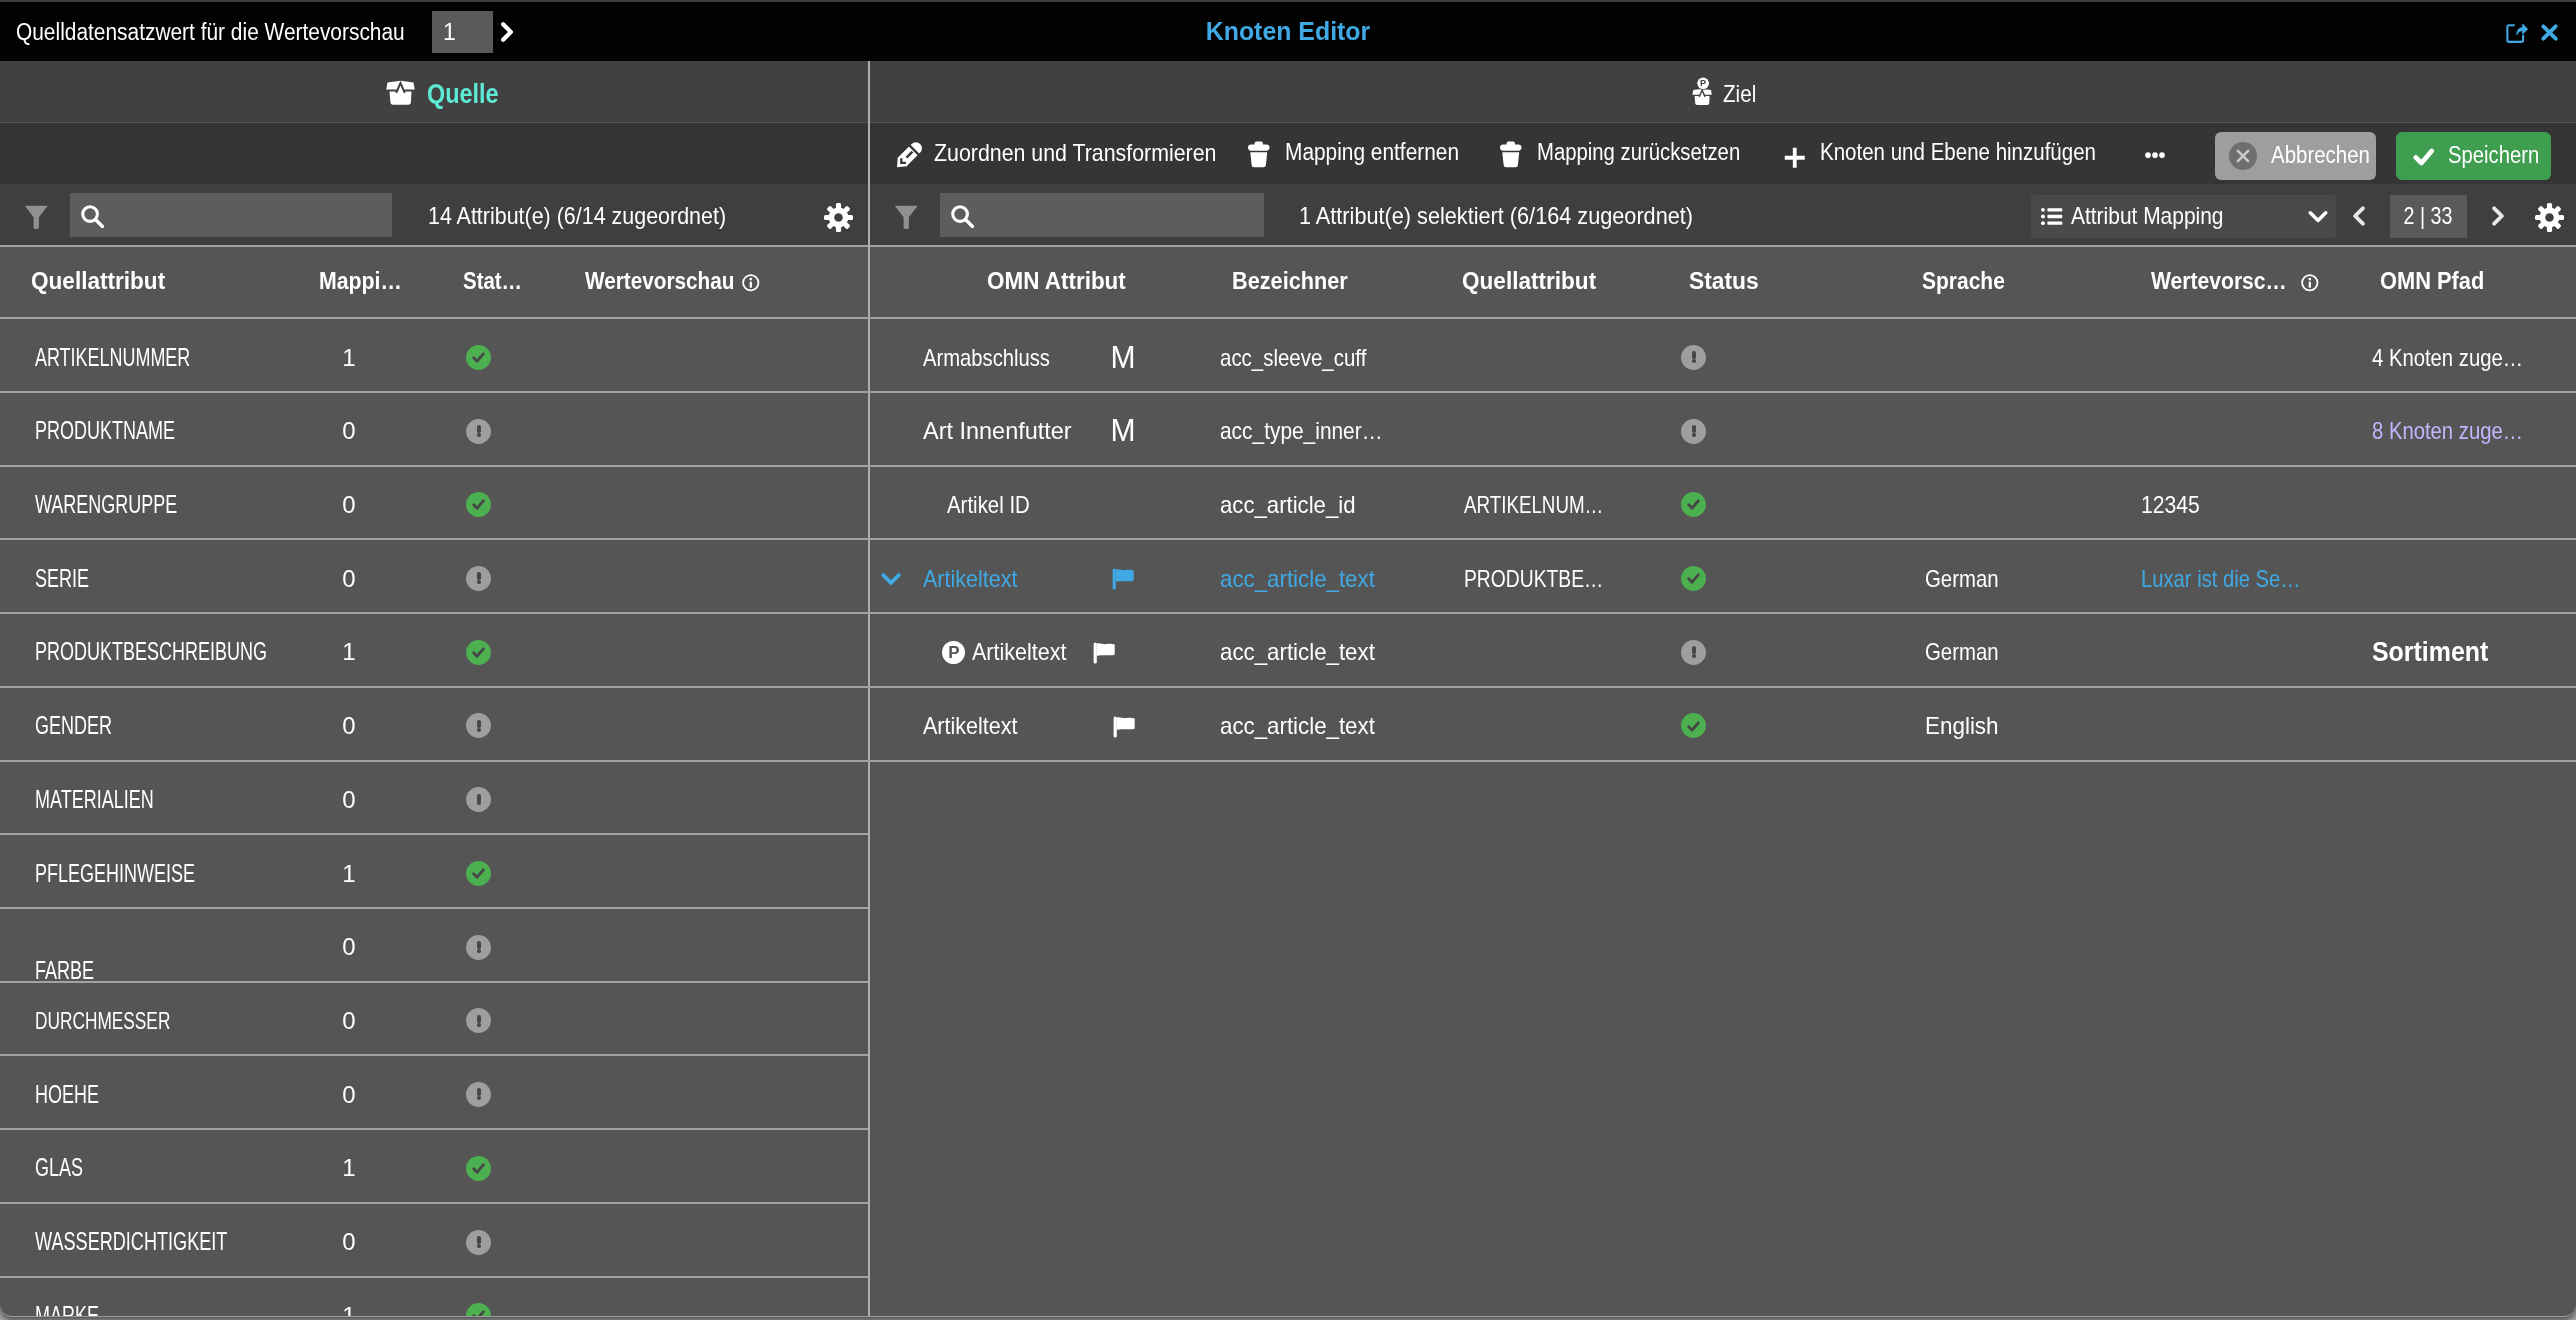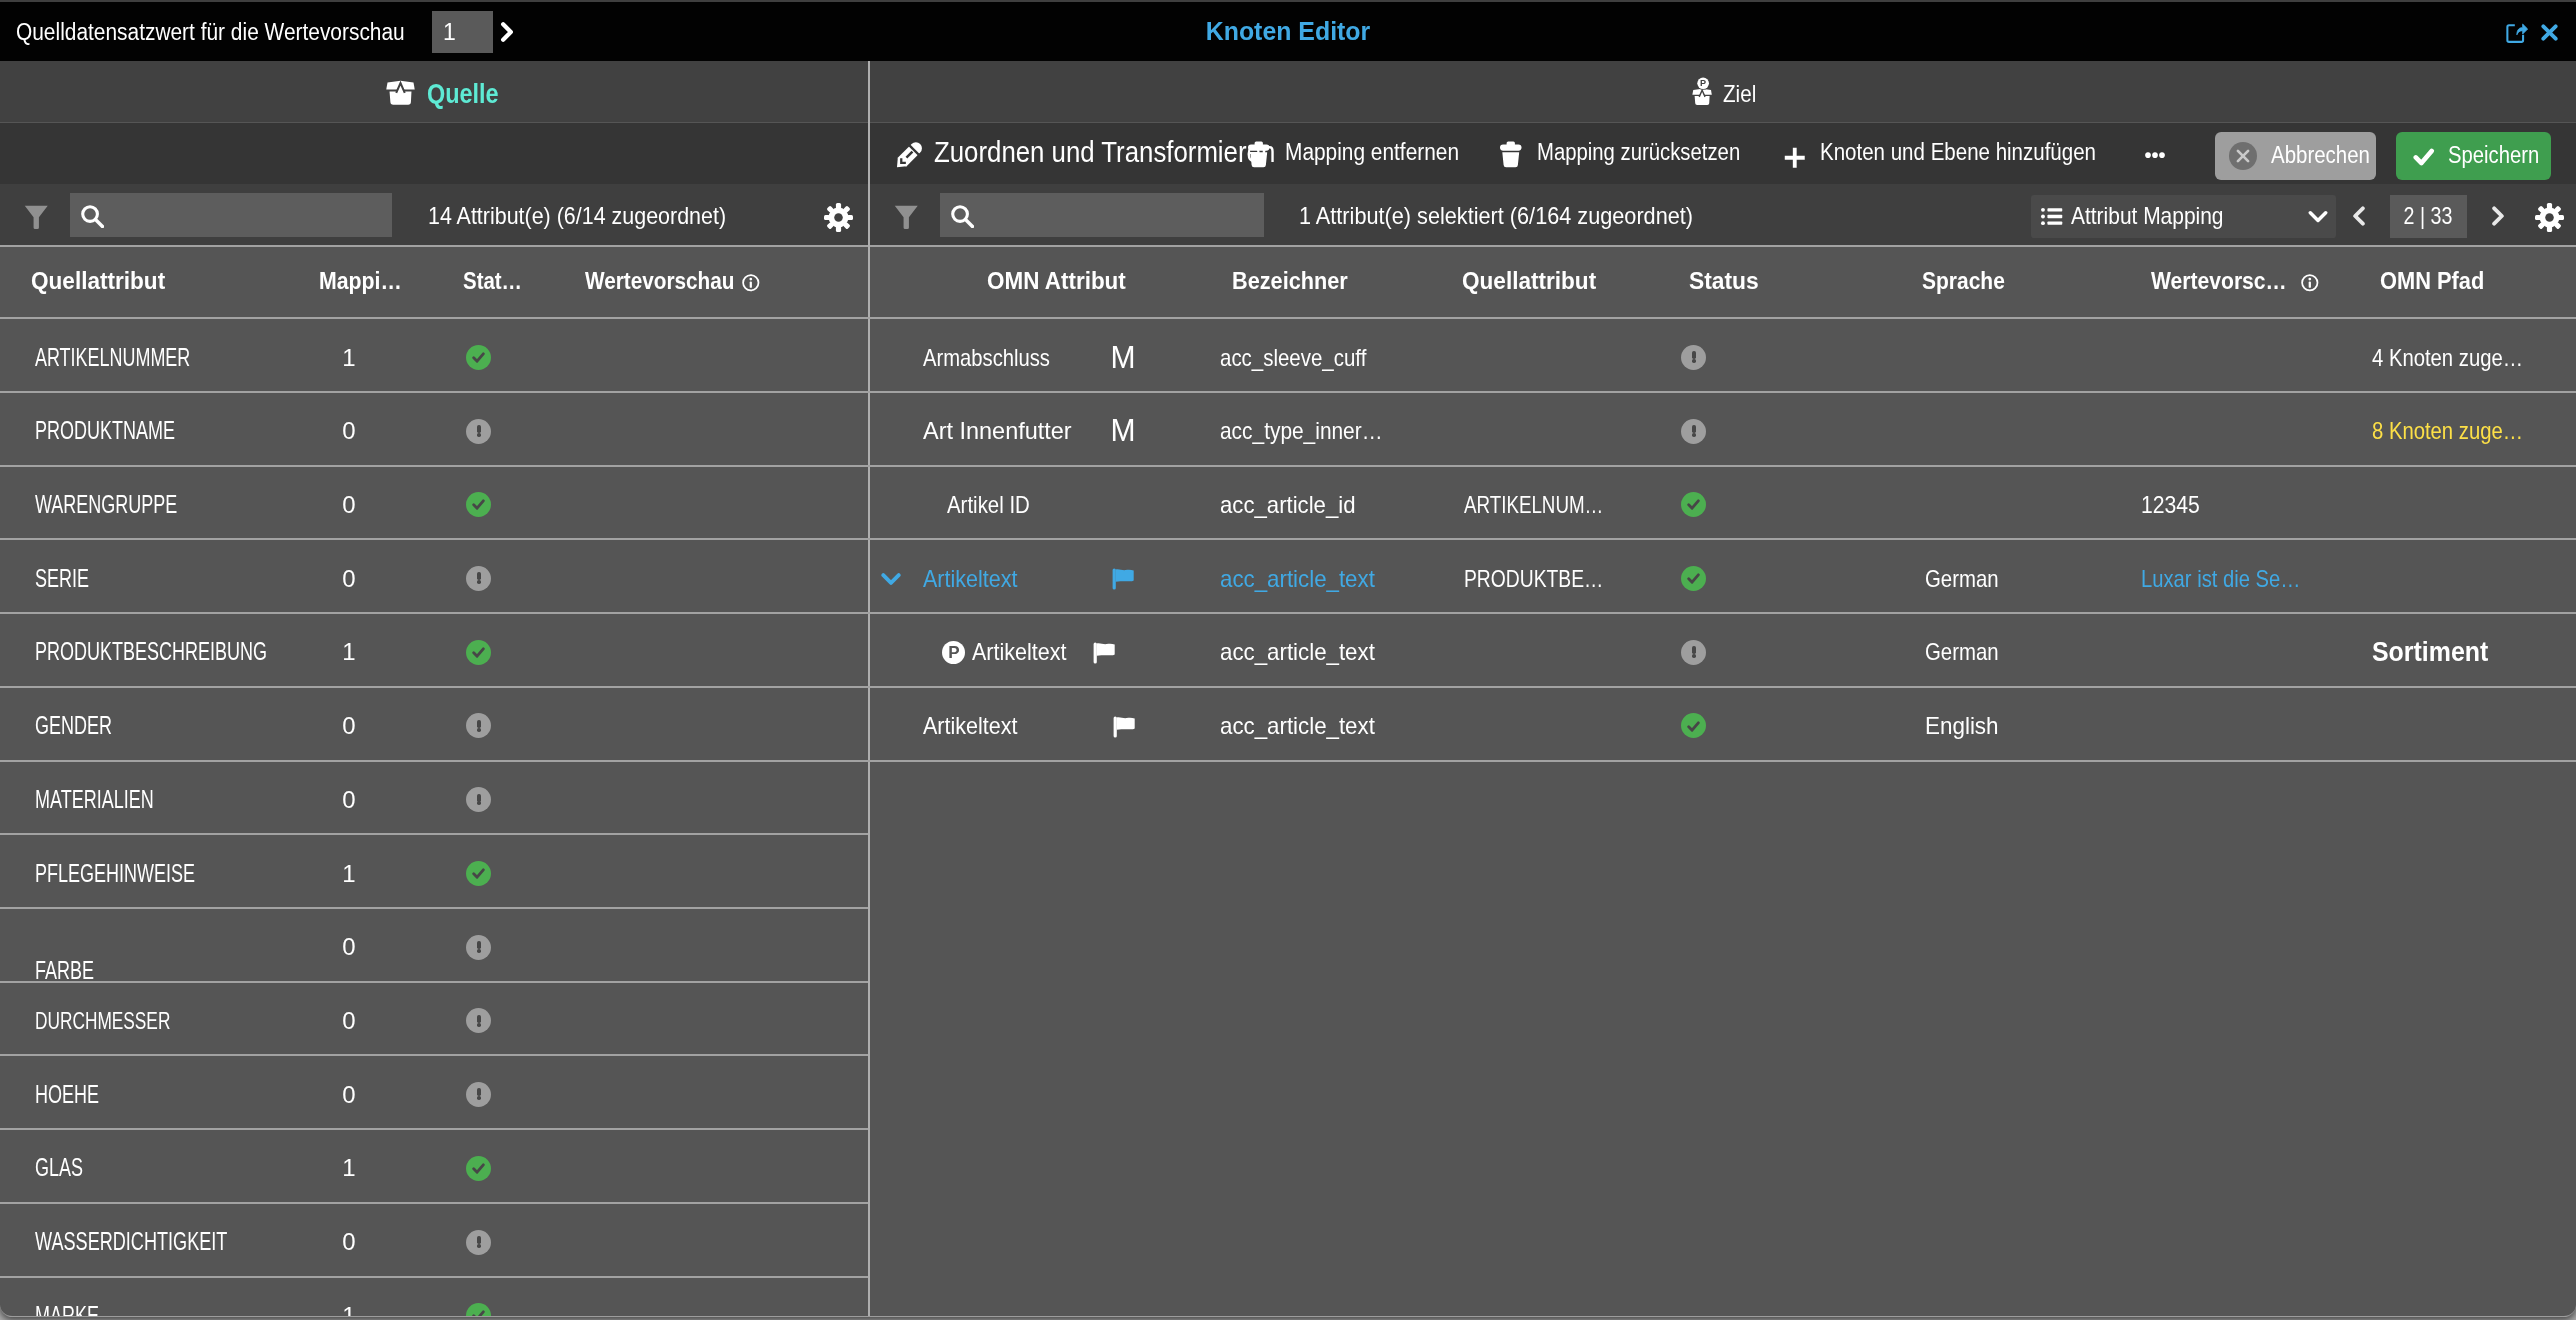--- a/index.html
+++ b/index.html
@@ -242,21 +242,21 @@
     </svg>
 <div style="position:absolute;left:1681px;top:713px;width:25px;height:25px;border-radius:50%;background:#4caf50;"></div>
 <svg style="position:absolute;left:1687px;top:720px" width="13" height="13" viewBox="0 0 23 21">
       <polyline points="3,11 9,17 20,4" fill="none" stroke="#474747" stroke-width="5.0" stroke-linecap="round" stroke-linejoin="round"></polyline>
     </svg>
 <div style="position:absolute;left:16px;top:33px;transform:translateY(-50%);font-size:23px;color:#fff;font-weight:400;white-space:nowrap;line-height:1.1;"><span style="display:inline-block;transform:scaleX(0.9085);transform-origin:left center;">Quelldatensatzwert für die Wertevorschau</span></div>
 <div style="position:absolute;left:443px;top:33px;transform:translateY(-50%);font-size:23px;color:#fff;font-weight:400;white-space:nowrap;line-height:1.1;"><span style="display:inline-block;transform:scaleX(1.0000);transform-origin:left center;">1</span></div>
 <div style="position:absolute;left:1288px;top:32px;transform:translate(-50%,-50%);font-size:25px;color:#40a9e4;font-weight:700;white-space:nowrap;line-height:1.1;"><span style="display:inline-block;transform:scaleX(0.9953);transform-origin:center center;">Knoten Editor</span></div>
 <div style="position:absolute;left:427px;top:94px;transform:translateY(-50%);font-size:28px;color:#5eead4;font-weight:700;white-space:nowrap;line-height:1.1;"><span style="display:inline-block;transform:scaleX(0.8370);transform-origin:left center;">Quelle</span></div>
 <div style="position:absolute;left:1723px;top:94px;transform:translateY(-50%);font-size:24px;color:#fff;font-weight:400;white-space:nowrap;line-height:1.1;"><span style="display:inline-block;transform:scaleX(0.8608);transform-origin:left center;">Ziel</span></div>
-<div style="position:absolute;left:934px;top:153px;transform:translateY(-50%);font-size:29px;color:#fff;font-weight:400;white-space:nowrap;line-height:1.1;"><span style="display:inline-block;transform:scaleX(0.8894);transform-origin:left center;">Zuordnen und Transformieren</span></div>
+<div style="position:absolute;left:934px;top:153px;transform:translateY(-50%);font-size:24px;color:#fff;font-weight:400;white-space:nowrap;line-height:1.1;"><span style="display:inline-block;transform:scaleX(0.8894);transform-origin:left center;">Zuordnen und Transformieren</span></div>
 <div style="position:absolute;left:1285px;top:153px;transform:translateY(-50%);font-size:23px;color:#fff;font-weight:400;white-space:nowrap;line-height:1.1;"><span style="display:inline-block;transform:scaleX(0.9073);transform-origin:left center;">Mapping entfernen</span></div>
 <div style="position:absolute;left:1537px;top:153px;transform:translateY(-50%);font-size:23px;color:#fff;font-weight:400;white-space:nowrap;line-height:1.1;"><span style="display:inline-block;transform:scaleX(0.8829);transform-origin:left center;">Mapping zurücksetzen</span></div>
 <div style="position:absolute;left:1820px;top:153px;transform:translateY(-50%);font-size:23px;color:#fff;font-weight:400;white-space:nowrap;line-height:1.1;"><span style="display:inline-block;transform:scaleX(0.8918);transform-origin:left center;">Knoten und Ebene hinzufügen</span></div>
 <div style="position:absolute;left:2155px;top:155px;transform:translate(-50%,-50%);font-size:20px;color:#fff;font-weight:700;white-space:nowrap;line-height:1.1;"><span style="display:inline-block;transform:scaleX(1.0000);transform-origin:center center;">•••</span></div>
 <div style="position:absolute;left:2271px;top:156px;transform:translateY(-50%);font-size:23px;color:#fff;font-weight:400;white-space:nowrap;line-height:1.1;"><span style="display:inline-block;transform:scaleX(0.8890);transform-origin:left center;">Abbrechen</span></div>
 <div style="position:absolute;left:2448px;top:156px;transform:translateY(-50%);font-size:23px;color:#fff;font-weight:400;white-space:nowrap;line-height:1.1;"><span style="display:inline-block;transform:scaleX(0.8809);transform-origin:left center;">Speichern</span></div>
 <div style="position:absolute;left:577px;top:216px;transform:translate(-50%,-50%);font-size:24px;color:#fff;font-weight:400;white-space:nowrap;line-height:1.1;"><span style="display:inline-block;transform:scaleX(0.8937);transform-origin:center center;">14 Attribut(e) (6/14 zugeordnet)</span></div>
 <div style="position:absolute;left:1496px;top:216px;transform:translate(-50%,-50%);font-size:24px;color:#fff;font-weight:400;white-space:nowrap;line-height:1.1;"><span style="display:inline-block;transform:scaleX(0.9033);transform-origin:center center;">1 Attribut(e) selektiert (6/164 zugeordnet)</span></div>
 <div style="position:absolute;left:2071px;top:216px;transform:translateY(-50%);font-size:24px;color:#fff;font-weight:400;white-space:nowrap;line-height:1.1;"><span style="display:inline-block;transform:scaleX(0.8727);transform-origin:left center;">Attribut Mapping</span></div>
 <div style="position:absolute;left:2428px;top:216px;transform:translate(-50%,-50%);font-size:24px;color:#fff;font-weight:400;white-space:nowrap;line-height:1.1;"><span style="display:inline-block;transform:scaleX(0.8182);transform-origin:center center;">2 | 33</span></div>
@@ -299,21 +299,21 @@
 <div style="position:absolute;left:349px;top:1242px;transform:translate(-50%,-50%);font-size:24px;color:#fff;font-weight:400;white-space:nowrap;line-height:1.1;"><span style="display:inline-block;transform:scaleX(1.0000);transform-origin:center center;">0</span></div>
 <div style="position:absolute;left:35px;top:1316px;transform:translateY(-50%);font-size:25px;color:#fff;font-weight:400;white-space:nowrap;line-height:1.1;"><span style="display:inline-block;transform:scaleX(0.7200);transform-origin:left center;">MARKE</span></div>
 <div style="position:absolute;left:349px;top:1316px;transform:translate(-50%,-50%);font-size:24px;color:#fff;font-weight:400;white-space:nowrap;line-height:1.1;"><span style="display:inline-block;transform:scaleX(1.0000);transform-origin:center center;">1</span></div>
 <div style="position:absolute;left:923px;top:358px;transform:translateY(-50%);font-size:24px;color:#fff;font-weight:400;white-space:nowrap;line-height:1.1;"><span style="display:inline-block;transform:scaleX(0.8424);transform-origin:left center;">Armabschluss</span></div>
 <div style="position:absolute;left:1123px;top:358px;transform:translate(-50%,-50%);font-size:31px;color:#fff;font-weight:400;white-space:nowrap;line-height:1.1;"><span style="display:inline-block;transform:scaleX(0.9700);transform-origin:center center;">M</span></div>
 <div style="position:absolute;left:1220px;top:358px;transform:translateY(-50%);font-size:24px;color:#fff;font-weight:400;white-space:nowrap;line-height:1.1;"><span style="display:inline-block;transform:scaleX(0.8523);transform-origin:left center;">acc_sleeve_cuff</span></div>
 <div style="position:absolute;left:2372px;top:358px;transform:translateY(-50%);font-size:24px;color:#fff;font-weight:400;white-space:nowrap;line-height:1.1;"><span style="display:inline-block;transform:scaleX(0.8444);transform-origin:left center;">4 Knoten zuge…</span></div>
 <div style="position:absolute;left:923px;top:431px;transform:translateY(-50%);font-size:24px;color:#fff;font-weight:400;white-space:nowrap;line-height:1.1;"><span style="display:inline-block;transform:scaleX(0.9774);transform-origin:left center;">Art Innenfutter</span></div>
 <div style="position:absolute;left:1123px;top:431px;transform:translate(-50%,-50%);font-size:31px;color:#fff;font-weight:400;white-space:nowrap;line-height:1.1;"><span style="display:inline-block;transform:scaleX(0.9700);transform-origin:center center;">M</span></div>
 <div style="position:absolute;left:1220px;top:431px;transform:translateY(-50%);font-size:24px;color:#fff;font-weight:400;white-space:nowrap;line-height:1.1;"><span style="display:inline-block;transform:scaleX(0.8705);transform-origin:left center;">acc_type_inner…</span></div>
-<div style="position:absolute;left:2372px;top:431px;transform:translateY(-50%);font-size:24px;color:#fde047;font-weight:400;white-space:nowrap;line-height:1.1;"><span style="display:inline-block;transform:scaleX(0.8444);transform-origin:left center;">8 Knoten zuge…</span></div>
+<div style="position:absolute;left:2372px;top:431px;transform:translateY(-50%);font-size:24px;color:#c4b5fd;font-weight:400;white-space:nowrap;line-height:1.1;"><span style="display:inline-block;transform:scaleX(0.8444);transform-origin:left center;">8 Knoten zuge…</span></div>
 <div style="position:absolute;left:923px;top:505px;transform:translateY(-50%);font-size:24px;color:#fff;font-weight:400;white-space:nowrap;line-height:1.1;margin-left:24px;"><span style="display:inline-block;transform:scaleX(0.8509);transform-origin:left center;">Artikel ID</span></div>
 <div style="position:absolute;left:1220px;top:505px;transform:translateY(-50%);font-size:24px;color:#fff;font-weight:400;white-space:nowrap;line-height:1.1;"><span style="display:inline-block;transform:scaleX(0.9233);transform-origin:left center;">acc_article_id</span></div>
 <div style="position:absolute;left:1464px;top:505px;transform:translateY(-50%);font-size:24px;color:#fff;font-weight:400;white-space:nowrap;line-height:1.1;"><span style="display:inline-block;transform:scaleX(0.7818);transform-origin:left center;">ARTIKELNUM…</span></div>
 <div style="position:absolute;left:2141px;top:505px;transform:translateY(-50%);font-size:24px;color:#fff;font-weight:400;white-space:nowrap;line-height:1.1;"><span style="display:inline-block;transform:scaleX(0.8816);transform-origin:left center;">12345</span></div>
 <div style="position:absolute;left:923px;top:579px;transform:translateY(-50%);font-size:24px;color:#40a9e4;font-weight:400;white-space:nowrap;line-height:1.1;"><span style="display:inline-block;transform:scaleX(0.8964);transform-origin:left center;">Artikeltext</span></div>
 <div style="position:absolute;left:1220px;top:579px;transform:translateY(-50%);font-size:24px;color:#40a9e4;font-weight:400;white-space:nowrap;line-height:1.1;"><span style="display:inline-block;transform:scaleX(0.9286);transform-origin:left center;">acc_article_text</span></div>
 <div style="position:absolute;left:1464px;top:579px;transform:translateY(-50%);font-size:24px;color:#fff;font-weight:400;white-space:nowrap;line-height:1.1;"><span style="display:inline-block;transform:scaleX(0.8039);transform-origin:left center;">PRODUKTBE…</span></div>
 <div style="position:absolute;left:1925px;top:579px;transform:translateY(-50%);font-size:24px;color:#fff;font-weight:400;white-space:nowrap;line-height:1.1;"><span style="display:inline-block;transform:scaleX(0.8483);transform-origin:left center;">German</span></div>
 <div style="position:absolute;left:2141px;top:579px;transform:translateY(-50%);font-size:24px;color:#40a9e4;font-weight:400;white-space:nowrap;line-height:1.1;"><span style="display:inline-block;transform:scaleX(0.8419);transform-origin:left center;">Luxar ist die Se…</span></div>
 <div style="position:absolute;left:954px;top:653px;transform:translate(-50%,-50%);font-size:17px;color:#555555;font-weight:700;white-space:nowrap;line-height:1.1;"><span style="display:inline-block;transform:scaleX(1.0000);transform-origin:center center;">P</span></div>

